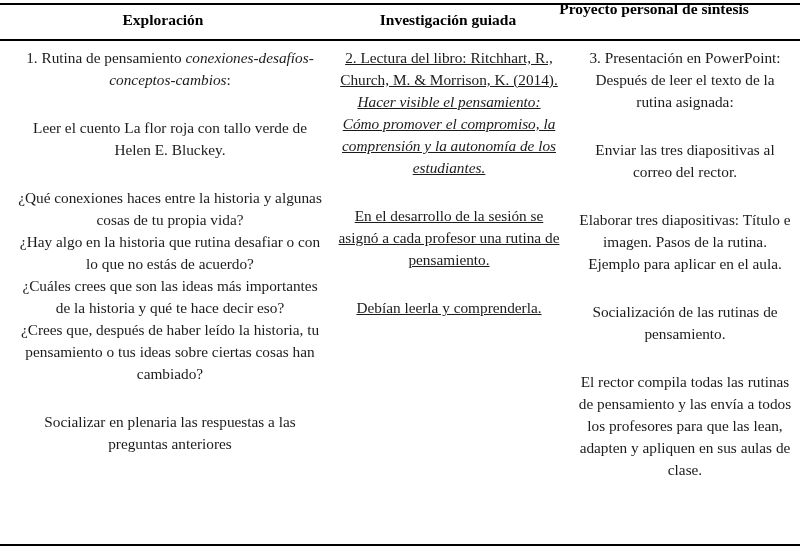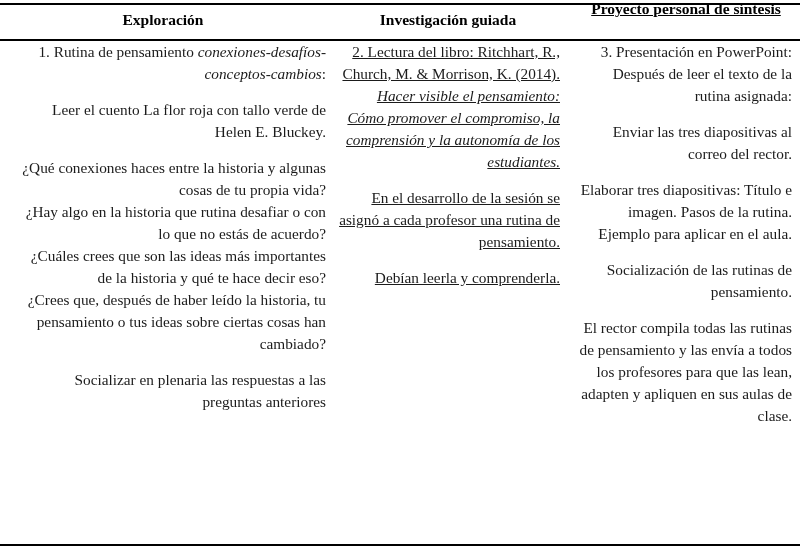--- a/index.html
+++ b/index.html
@@ -48,48 +48,48 @@
   .th {
     position: absolute;
     font-weight: bold;
     font-size: 15.5px;
     line-height: 19px;
     text-align: center;
     color: #000000;
   }
   .th-1 { left: 30px;  top: 10px;  width: 266px; }
   .th-2 { left: 330px; top: 10px;  width: 236px; }
-  .th-3 { left: 580px; top: -1px;  width: 212px; text-decoration: underline; }
+  .th-3 { left: 548px; top: -1px;  width: 212px; }
 
   
   .body-row {
     position: absolute;
     left: 0;
     top: 41px;
     width: 800px;
     height: 503px;
   }
   .td {
     position: absolute;
-    top: 0;
+    top: 6px;
     font-size: 15.3px;
     line-height: 22px;
-    text-align: right;
+    text-align: center;
     color: #1b1b1b;
   }
   .td-1 { left: 14px;  width: 312px; }
   .td-2 { left: 338px; width: 222px; text-decoration: underline; }
   .td-3 { left: 578px; width: 214px; }
 
   .para {
     margin: 0;
     padding: 0;
   }
   
-  .gap-before { margin-top: 14px; }
+  .gap-before { margin-top: 26px; }
   .gap-none   { margin-top: 0; }
 
   .it { font-style: italic; }
 </style>
 </head>
 <body>
 
 <div class="doc-table">
 
   <div class="rule rule-top"></div>

